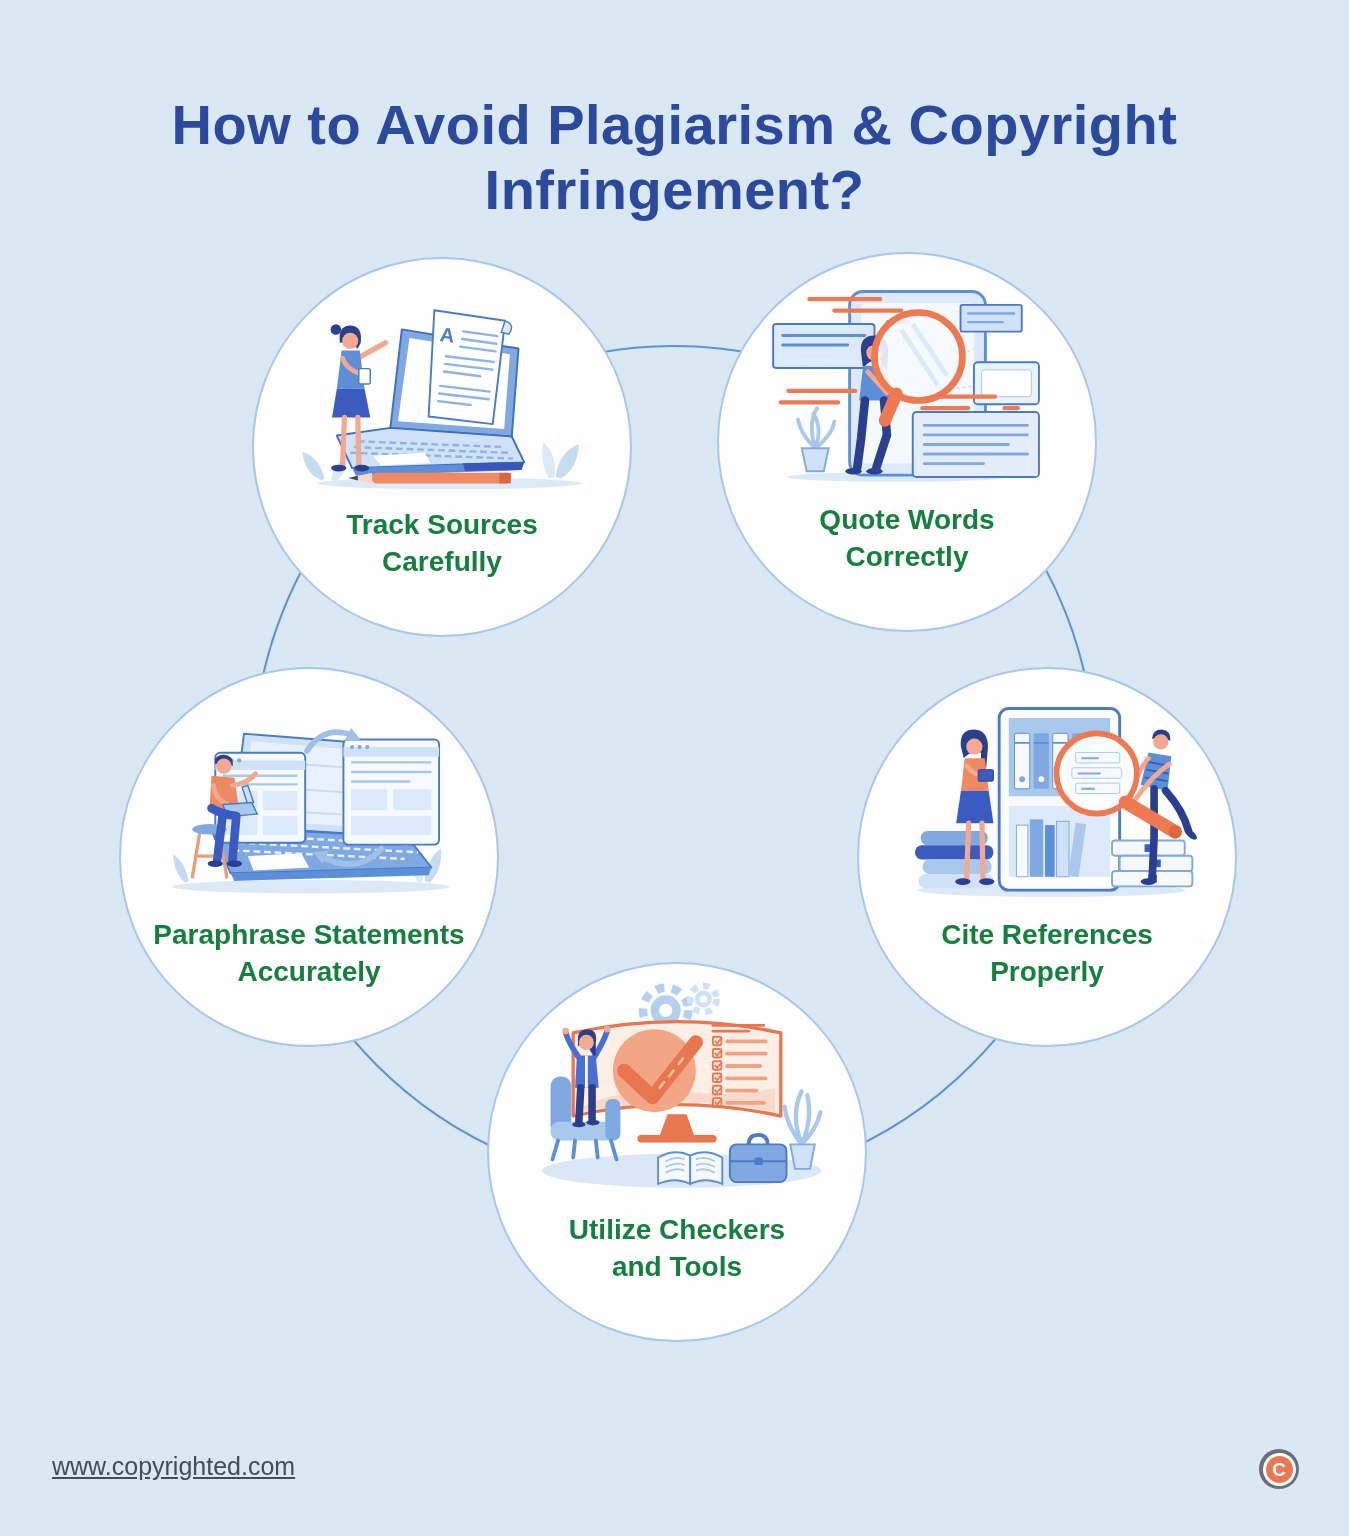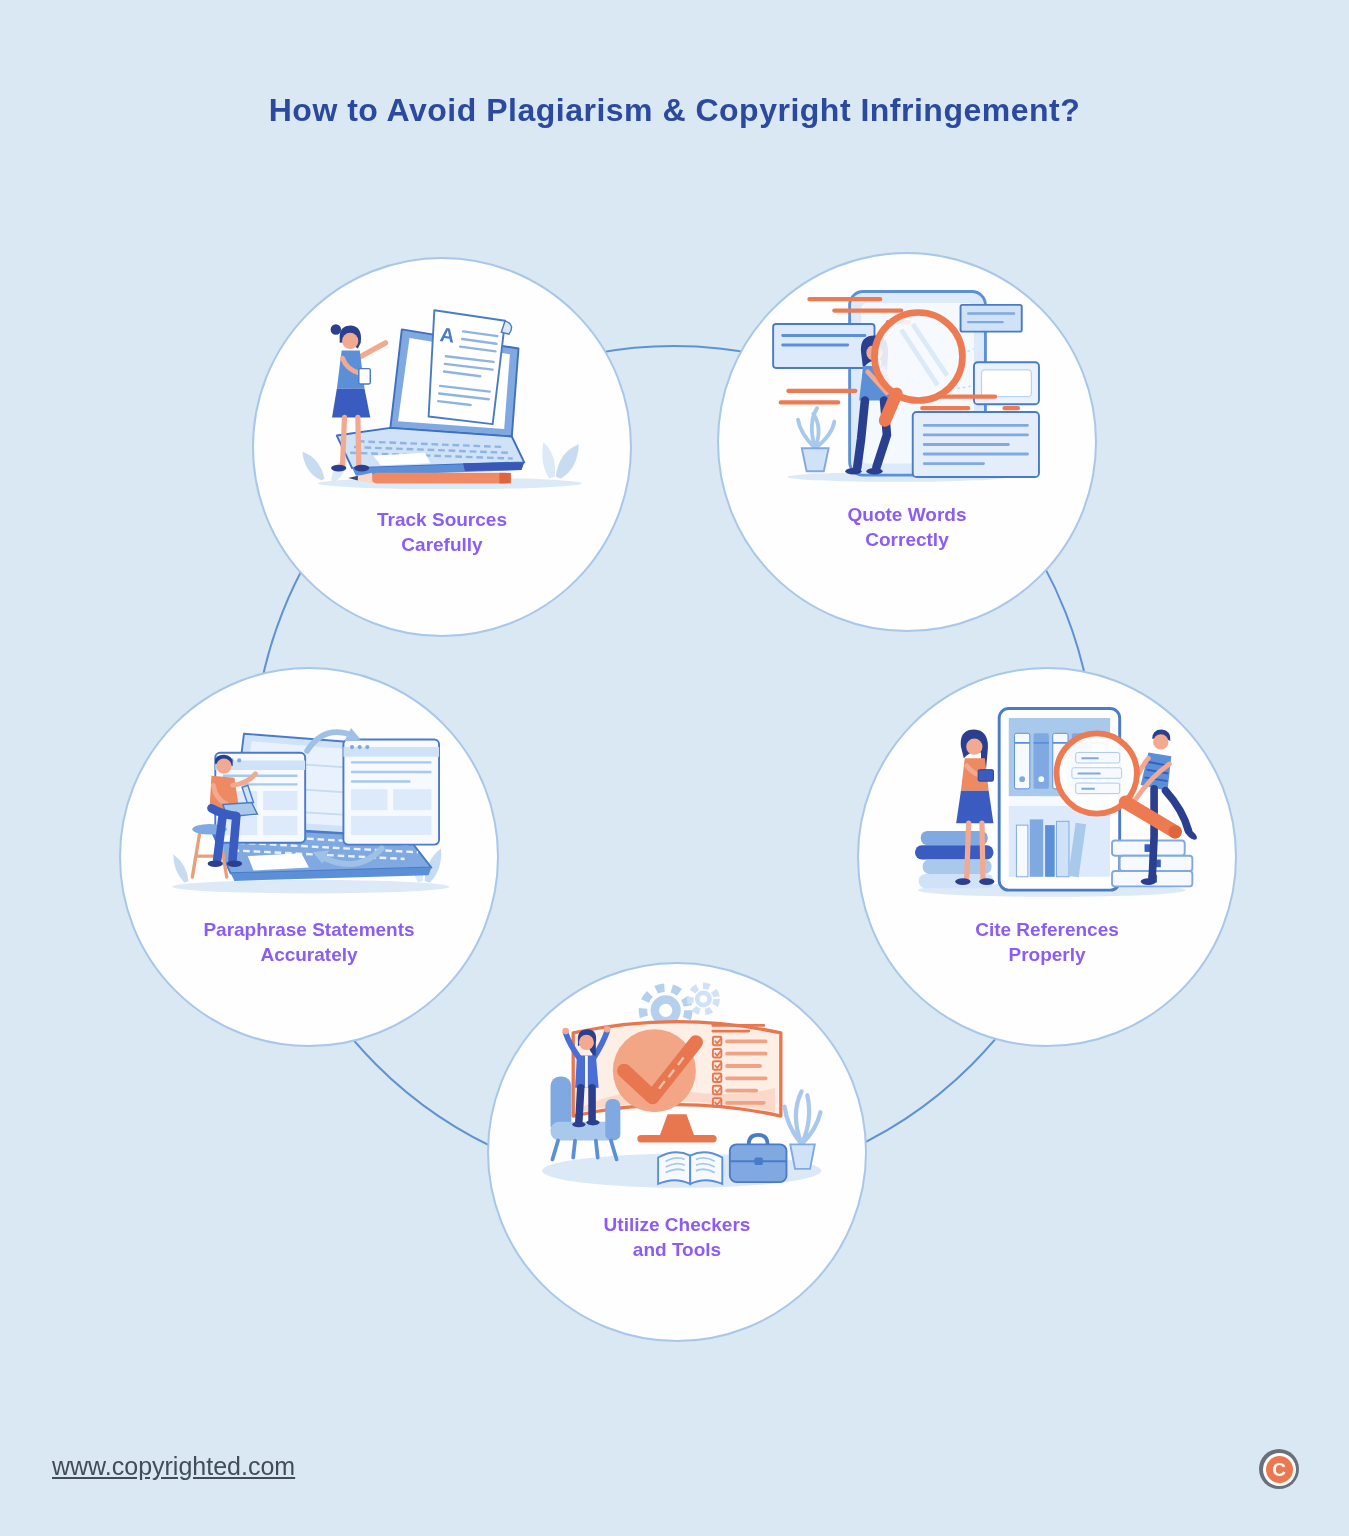--- a/index.html
+++ b/index.html
@@ -1,29 +1,29 @@
 <!DOCTYPE html>
 <html><head>
 <meta charset="utf-8">
 <style>
   html,body{margin:0;padding:0;}
   body{font-family:"Liberation Sans",sans-serif;}
   #stage{position:relative;width:1349px;height:1536px;background:#d9e8f3;overflow:hidden;}
 
   .title{position:absolute;top:92px;left:0;width:100%;text-align:center;
-         font-size:32px;font-weight:700;color:#2b4a9e;letter-spacing:0.5px;}
+         font-size:56px;font-weight:700;color:#2b4a9e;letter-spacing:0.5px;}
 
   .connector{position:absolute;left:252px;top:345px;width:840px;height:840px;
              border:2px solid #5e92d4;border-radius:50%;z-index:0;}
 
   .step{position:absolute;width:376px;height:376px;border-radius:50%;
         background:#fefefe;border:2px solid #a9c7e8;z-index:1;}
   .step svg{position:absolute;left:50%;transform:translateX(-50%);}
   .caption{position:absolute;top:248px;left:0;width:100%;text-align:center;
-           font-size:19px;font-weight:700;color:#8b5cf6;line-height:1.32;
+           font-size:28px;font-weight:700;color:#15803d;line-height:1.32;
            white-space:pre-line;}
 
   #step-1{left:252px;top:257px;}
   #step-2{left:717px;top:252px;}
   #step-3{left:119px;top:667px;}
   #step-4{left:857px;top:667px;}
   #step-5{left:487px;top:962px;}
 
   .illu{top:36px;width:306px;}
   #step-5 .illu{top:18px;width:302px;}

